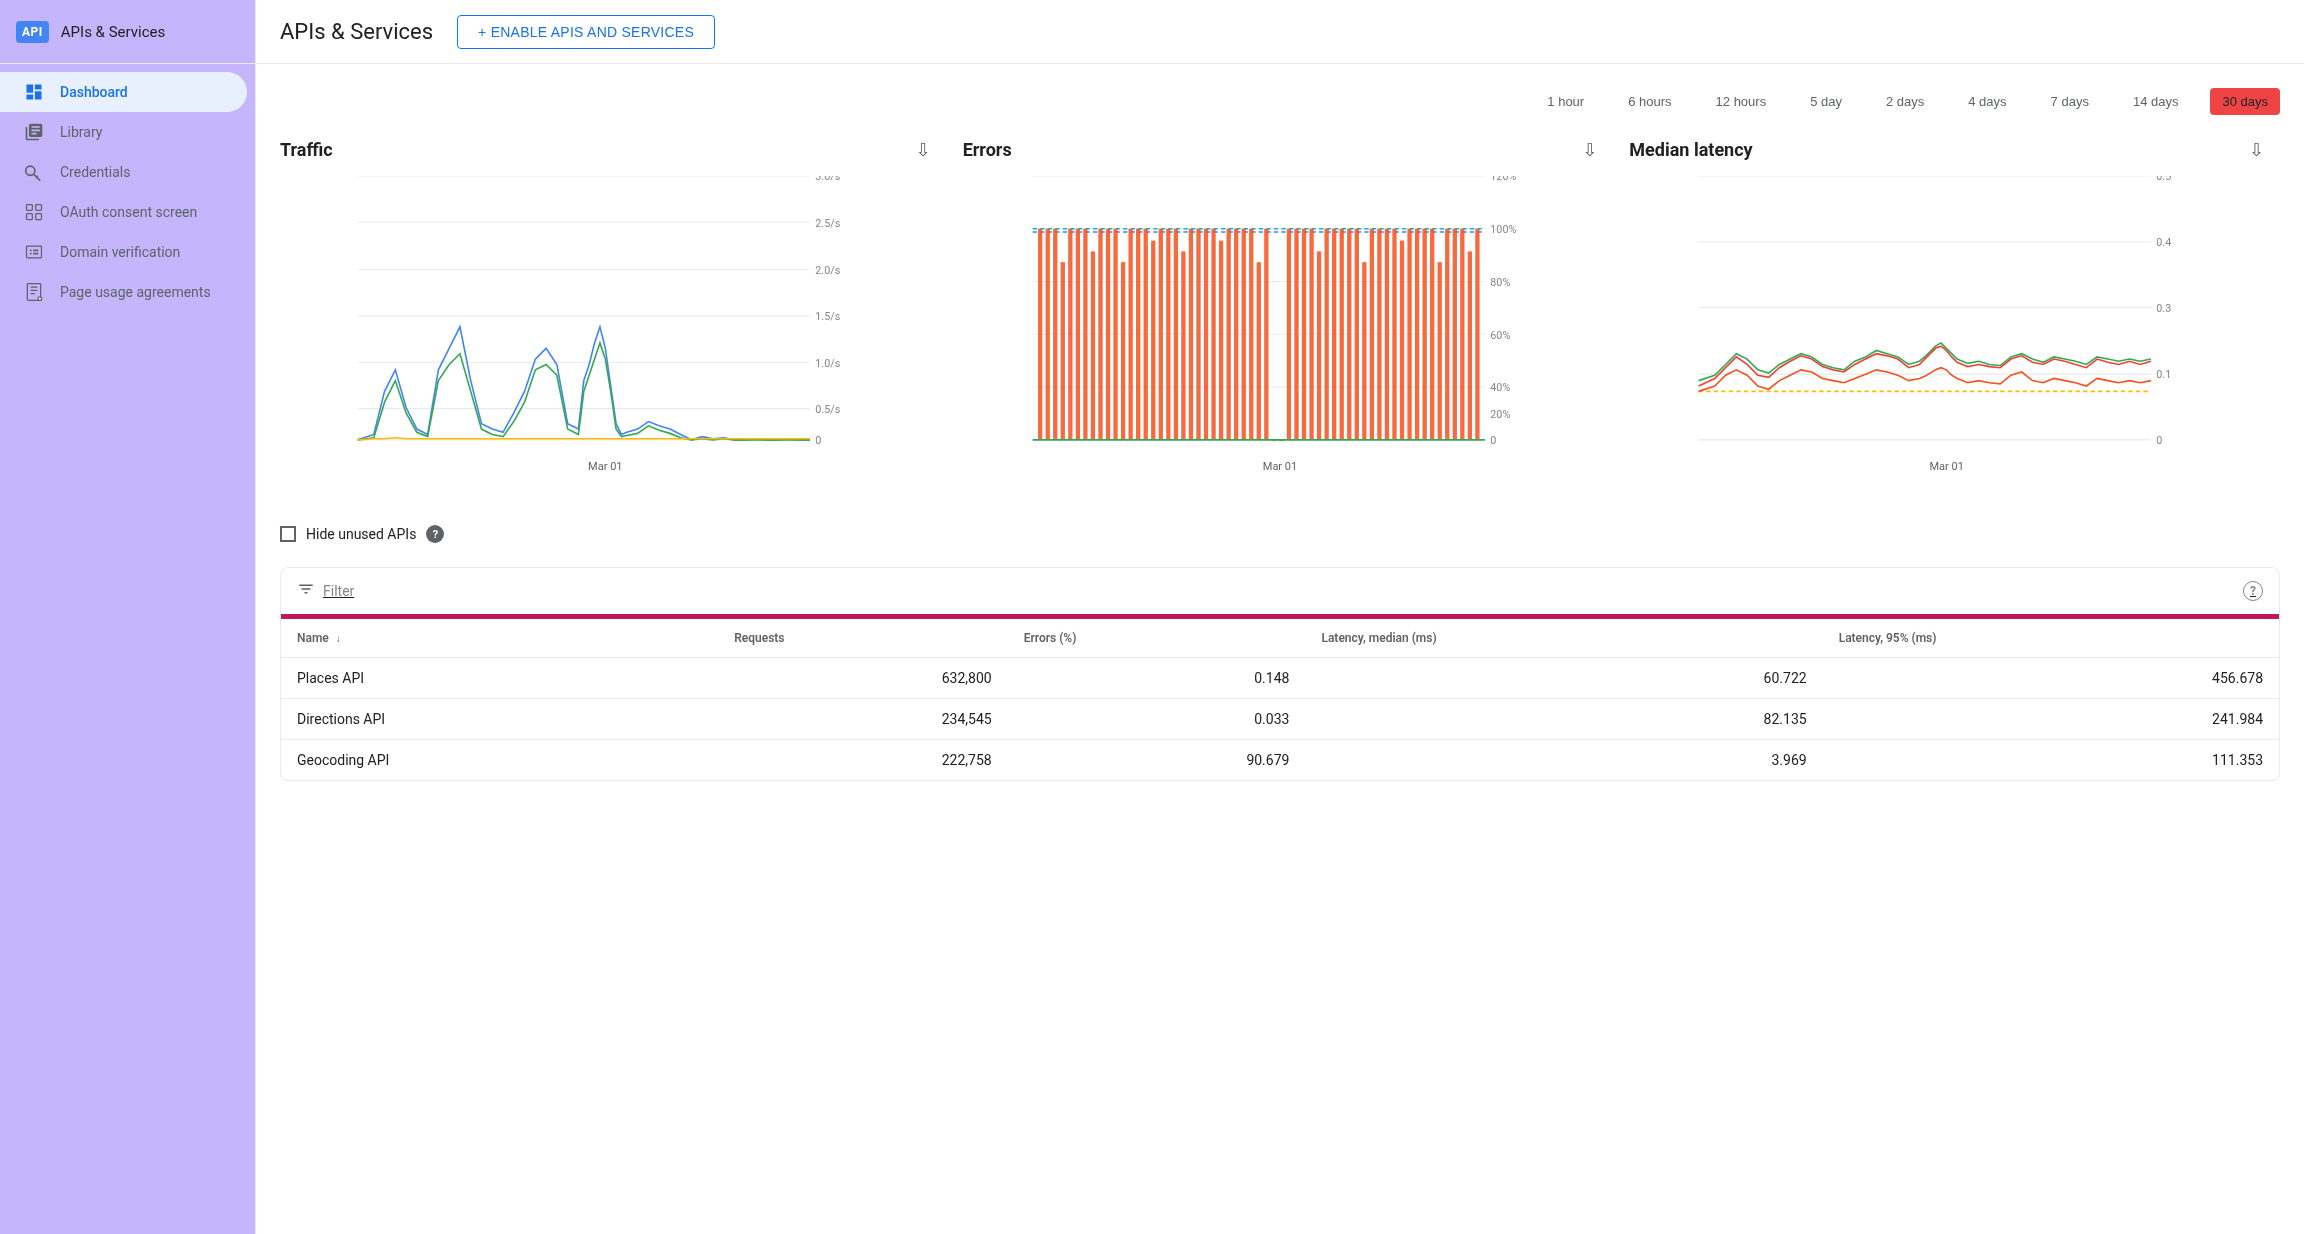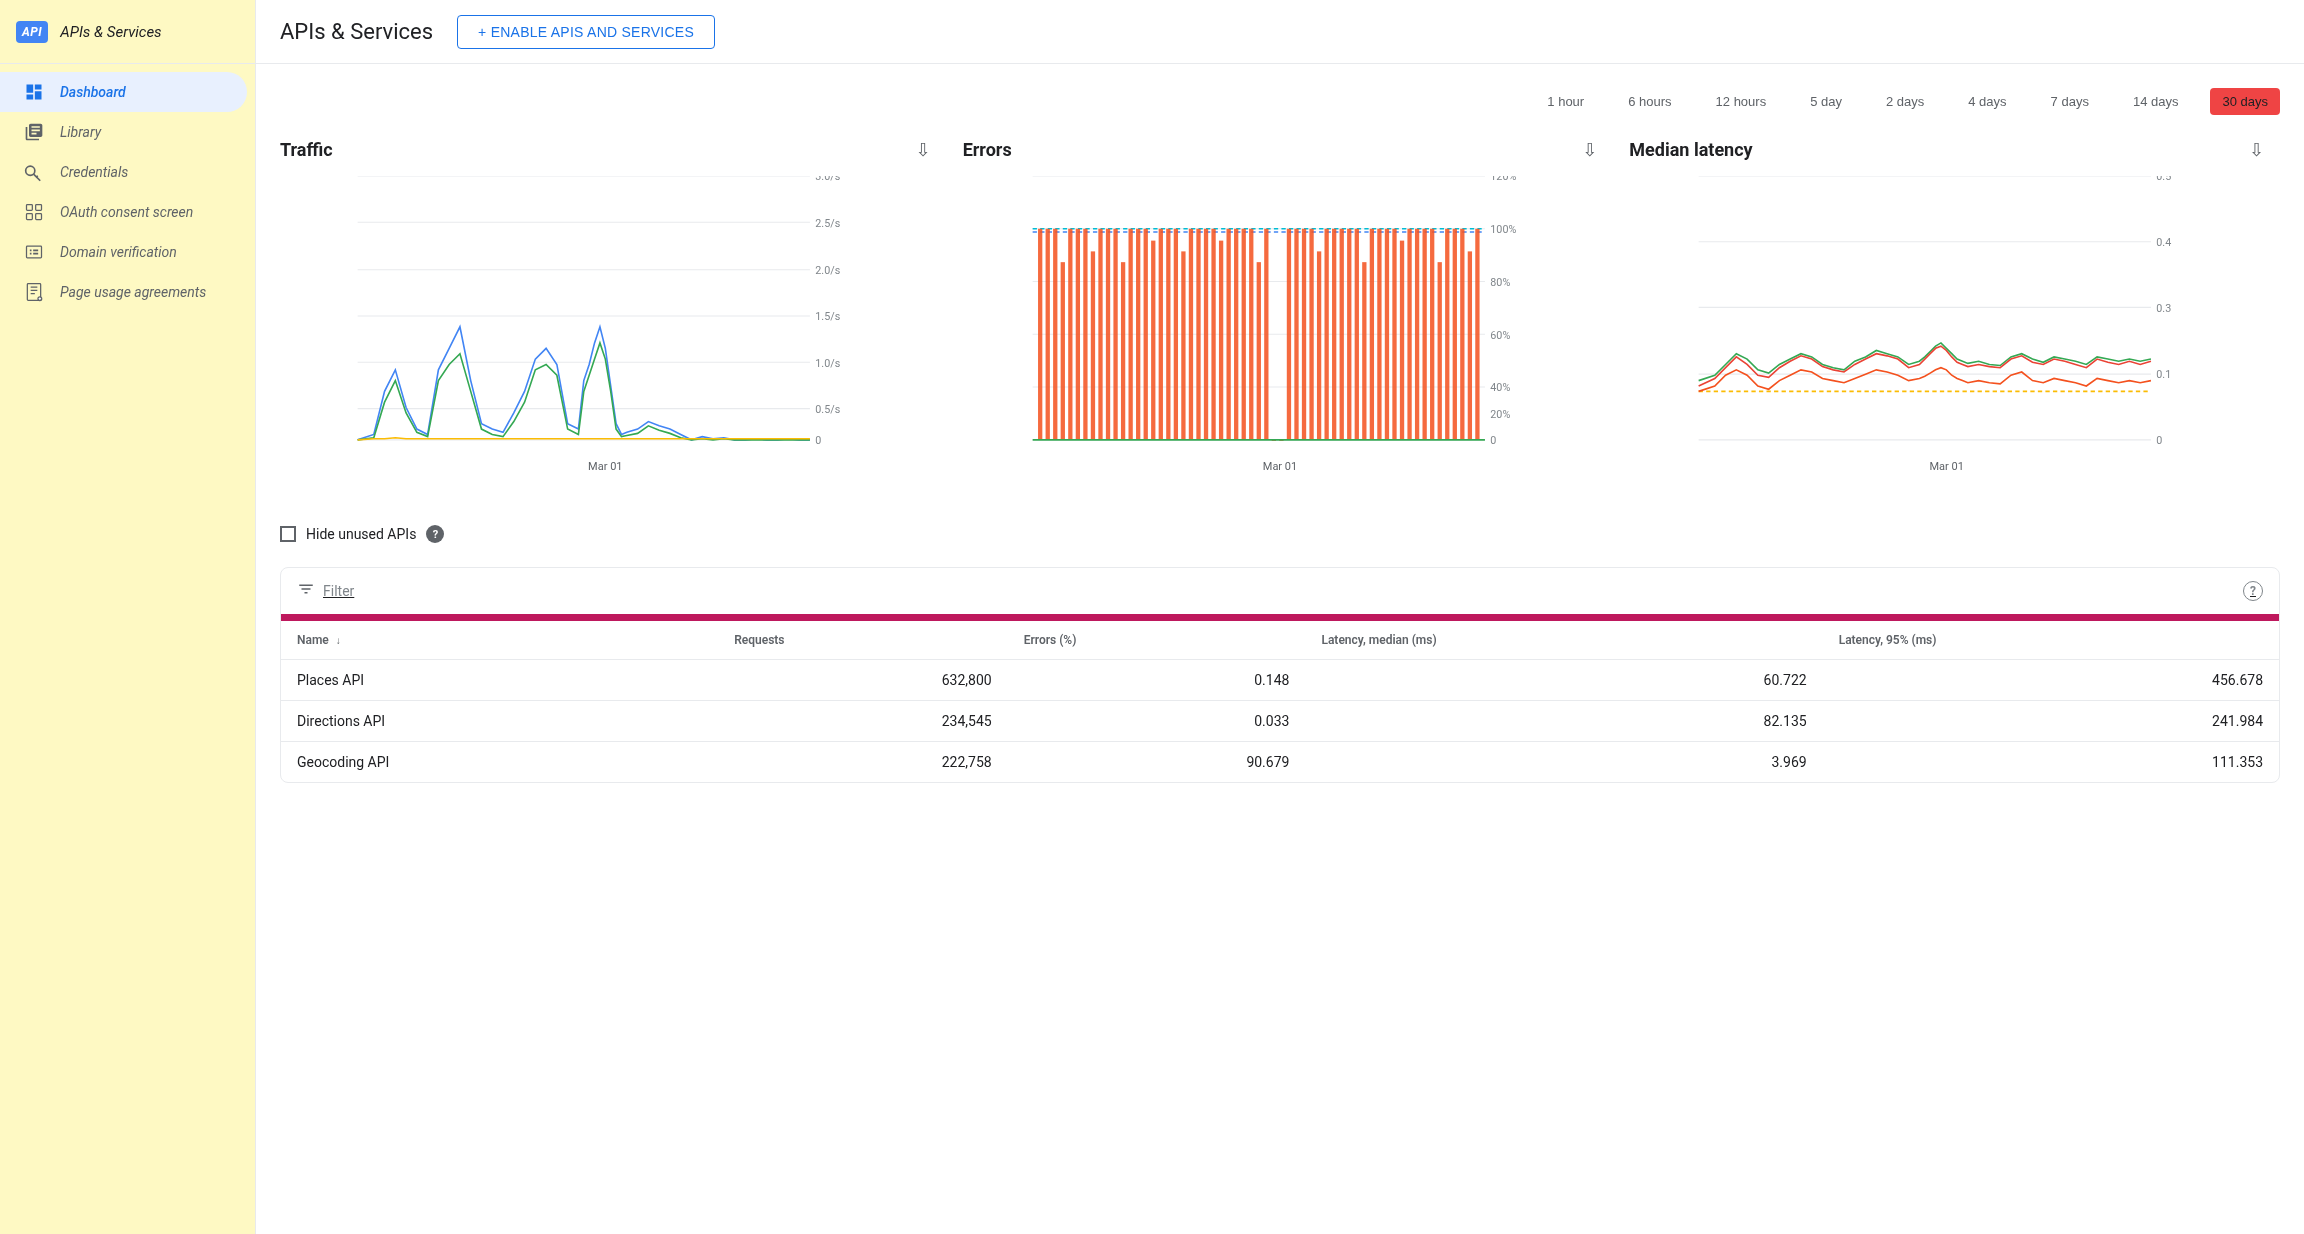--- a/index.html
+++ b/index.html
@@ -1,19 +1,19 @@
 <!DOCTYPE html>
 <html><head>
   <meta charset="utf-8">
   <style>
     * { box-sizing: border-box; margin: 0; padding: 0; }
     body { font-family: 'Google Sans', Roboto, Arial, sans-serif; background: #fff; display: flex; height: 100vh; overflow: hidden; font-size: 14px; color: #202124; }
 
     
-    .sidebar { width: 256px; min-width: 256px; background: #fef9c3; border-right: 1px solid #e8eaed; display: flex; flex-direction: column; padding-top: 0; font-style: italic; }
+    .sidebar { width: 256px; min-width: 256px; background: #c4b5fd; border-right: 1px solid #e8eaed; display: flex; flex-direction: column; padding-top: 0; }
     .sidebar-header { display: flex; align-items: center; padding: 16px 16px; gap: 12px; border-bottom: 1px solid #e8eaed; height: 64px; }
     .api-logo { background: #4285f4; color: white; font-weight: 700; font-size: 12px; padding: 4px 6px; border-radius: 4px; letter-spacing: 0.5px; }
     .sidebar-title { font-size: 15px; color: #202124; font-weight: 400; }
     .sidebar-nav { padding: 8px 0; flex: 1; }
     .nav-item { display: flex; align-items: center; gap: 16px; padding: 10px 24px; cursor: pointer; border-radius: 0 24px 24px 0; margin-right: 8px; color: #5f6368; font-size: 14px; transition: background 0.15s; }
     .nav-item.active { background: #e8f0fe; color: #1a73e8; font-weight: 500; }
     .nav-item .nav-icon { width: 20px; height: 20px; display: flex; align-items: center; justify-content: center; }
     .nav-label { font-size: 14px; }
 
     
@@ -43,21 +43,21 @@
 
     
     .hide-apis-section { display: flex; align-items: center; gap: 10px; margin-bottom: 24px; }
     .checkbox-wrapper { display: flex; align-items: center; }
     .checkbox { width: 16px; height: 16px; border: 2px solid #5f6368; background: transparent; cursor: pointer; display: inline-block; }
     .hide-apis-label { font-size: 14px; color: #202124; }
     .help-icon { display: inline-flex; align-items: center; justify-content: center; width: 18px; height: 18px; border-radius: 50%; background: #5f6368; color: white; font-size: 11px; font-weight: 700; cursor: pointer; }
 
     
     .table-section { border: 1px solid #e8eaed; border-radius: 8px; overflow: hidden; }
-    .table-toolbar { display: flex; align-items: center; justify-content: space-between; padding: 12px 16px; border-bottom: 7px solid #be185d; text-decoration: underline; }
+    .table-toolbar { display: flex; align-items: center; justify-content: space-between; padding: 12px 16px; border-bottom: 5px solid #be185d; text-decoration: underline; }
     .filter-area { display: flex; align-items: center; gap: 8px; color: #5f6368; }
     .filter-icon { font-size: 16px; }
     .filter-placeholder { font-size: 14px; color: #80868b; }
     .table-help { display: inline-flex; align-items: center; justify-content: center; width: 20px; height: 20px; border-radius: 50%; border: 1.5px solid #80868b; color: #80868b; font-size: 12px; font-weight: 700; cursor: pointer; }
 
     table { width: 100%; border-collapse: collapse; }
     thead tr { border-bottom: 1px solid #e8eaed; }
     thead th { padding: 12px 16px; text-align: left; font-size: 12px; font-weight: 600; color: #5f6368; white-space: nowrap; }
     thead th.sortable { cursor: pointer; }
     tbody tr { border-bottom: 1px solid #e8eaed; }

